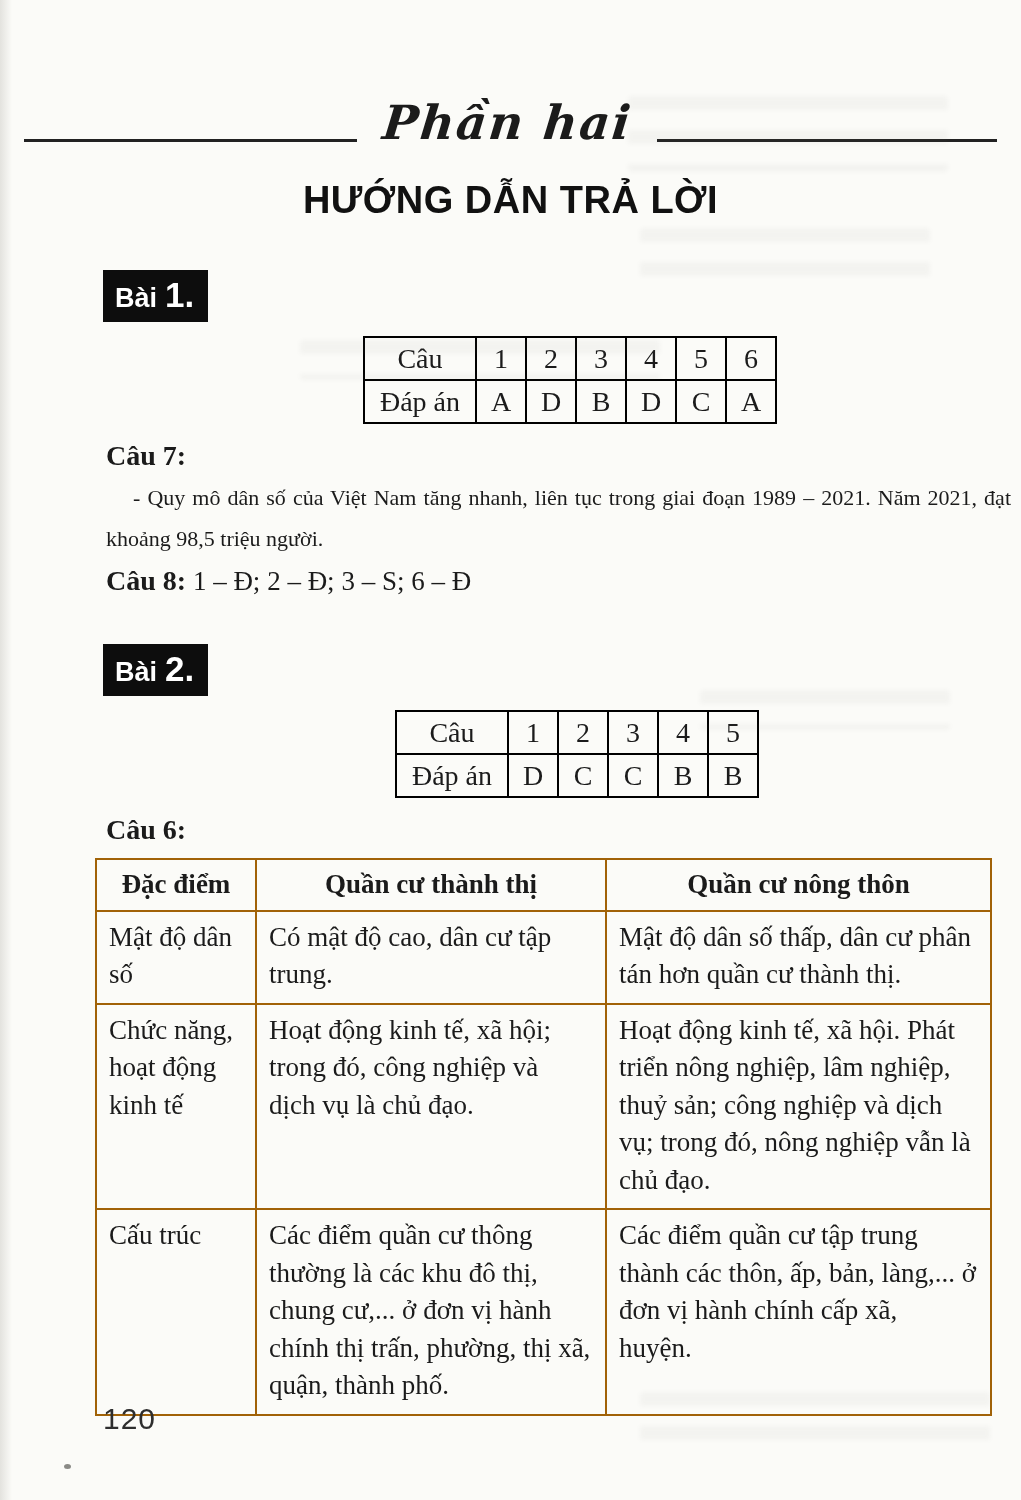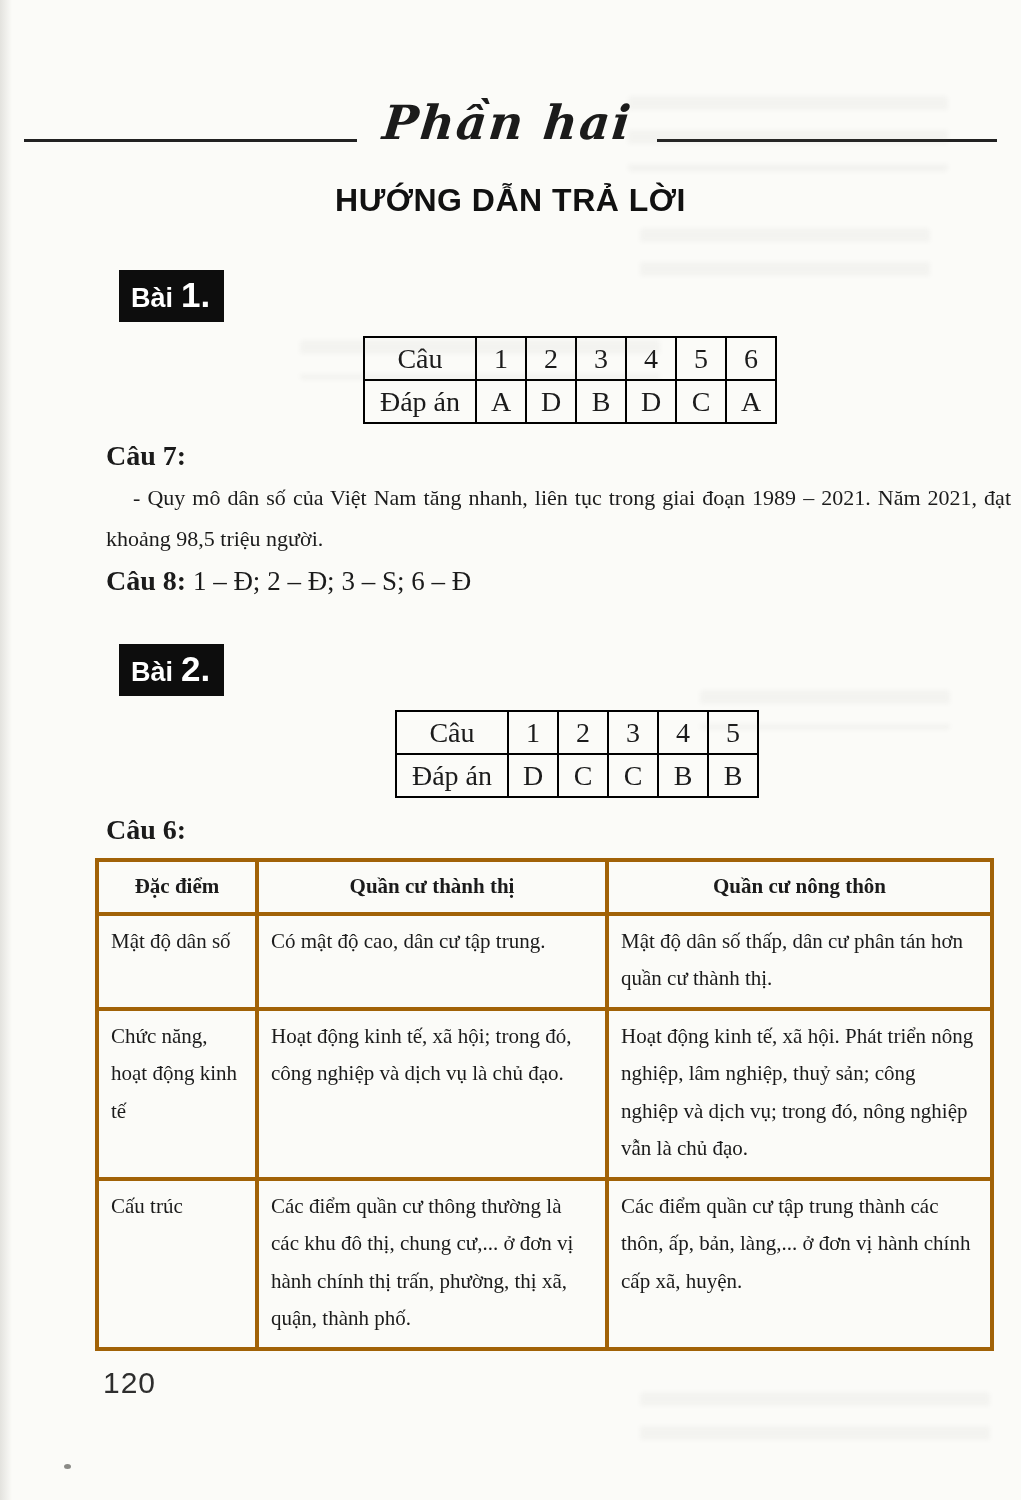--- a/index.html
+++ b/index.html
@@ -36,29 +36,29 @@
   .part-script{
     font-family:"DejaVu Serif", serif;
     font-style:italic;font-weight:bold;
     font-size:47px;line-height:70px;
     letter-spacing:2px;
     transform:skewX(-6deg);
   }
   .main-title{
     margin-top:10px;text-align:center;
     font-family:"Liberation Sans", sans-serif;
-    font-weight:bold;font-size:32px;line-height:64px;
+    font-weight:bold;font-size:38px;line-height:64px;
     letter-spacing:.5px;color:#111;
   }
   
   .badge{
     display:inline-flex;align-items:baseline;gap:8px;
     background:#0d0d0d;color:#fff;
     padding:5px 14px 7px 12px;
-    font-family:"Liberation Sans", sans-serif;font-weight:bold;margin-left:16px;
+    font-family:"Liberation Sans", sans-serif;font-weight:bold;
   }
   .badge .word{font-size:27px;}
   .badge .num{font-size:35px;}
   .badge-wrap1{margin:38px 0 0 103px;}
   .badge-wrap2{margin:42px 0 0 103px;}
   
   table{border-collapse:collapse;}
   .answer-table{margin-top:14px;}
   .answer-table td{
     border:2px solid #000000;
@@ -79,34 +79,34 @@
     font-size:22px;line-height:41px;
     text-align:justify;text-indent:27px;
   }
   .inline-line{
     margin:1px 0 0 106px;font-size:27px;line-height:41px;
   }
   .inline-line b{font-size:28px;}
   
   .cmp-table{margin:8px 0 0 95px;table-layout:fixed;width:895px;}
   .cmp-table td,.cmp-table th{
-    border:4px solid #a16207;
-    font-size:21px;line-height:37.5px;
+    border:2px solid #a16207;
+    font-size:27px;line-height:37.5px;
     vertical-align:top;text-align:left;
     padding:7px 14px 9px 12px;
   }
   .cmp-table th{
     font-weight:bold;text-align:center;vertical-align:middle;
     padding:6px 4px;height:34px;
   }
   .col-feature{width:160px;}
   .col-urban{width:350px;}
   .col-rural{width:385px;}
   .page-number{
-    position:absolute;left:103px;top:1366px;
+    position:absolute;left:103px;top:1402px;
     font-family:"Liberation Sans", sans-serif;
     font-size:30px;color:#2e2e2e;letter-spacing:1px;
   }
   .speck{position:absolute;background:#8a8a86;border-radius:50%;}
 </style>
 </head>
 <body>
 
 <div class="page">
   <div class="scan-edge"></div>

